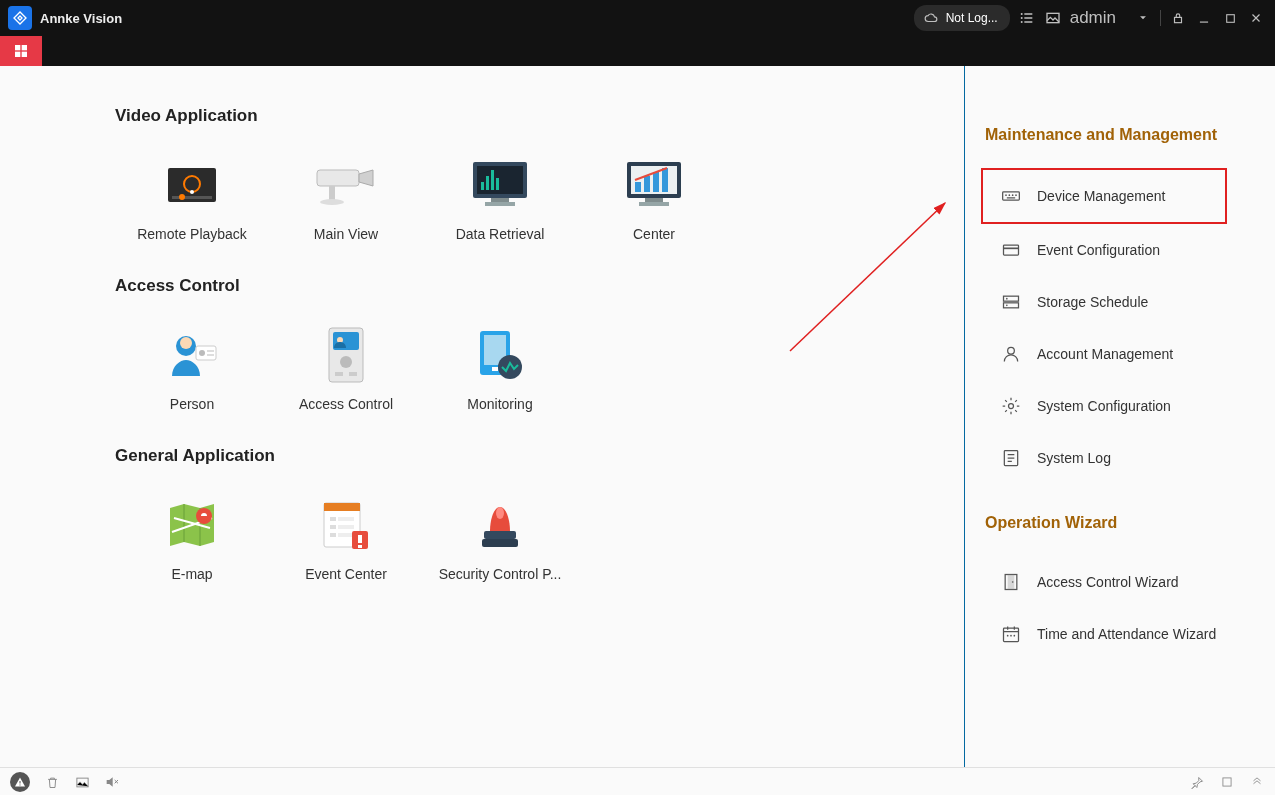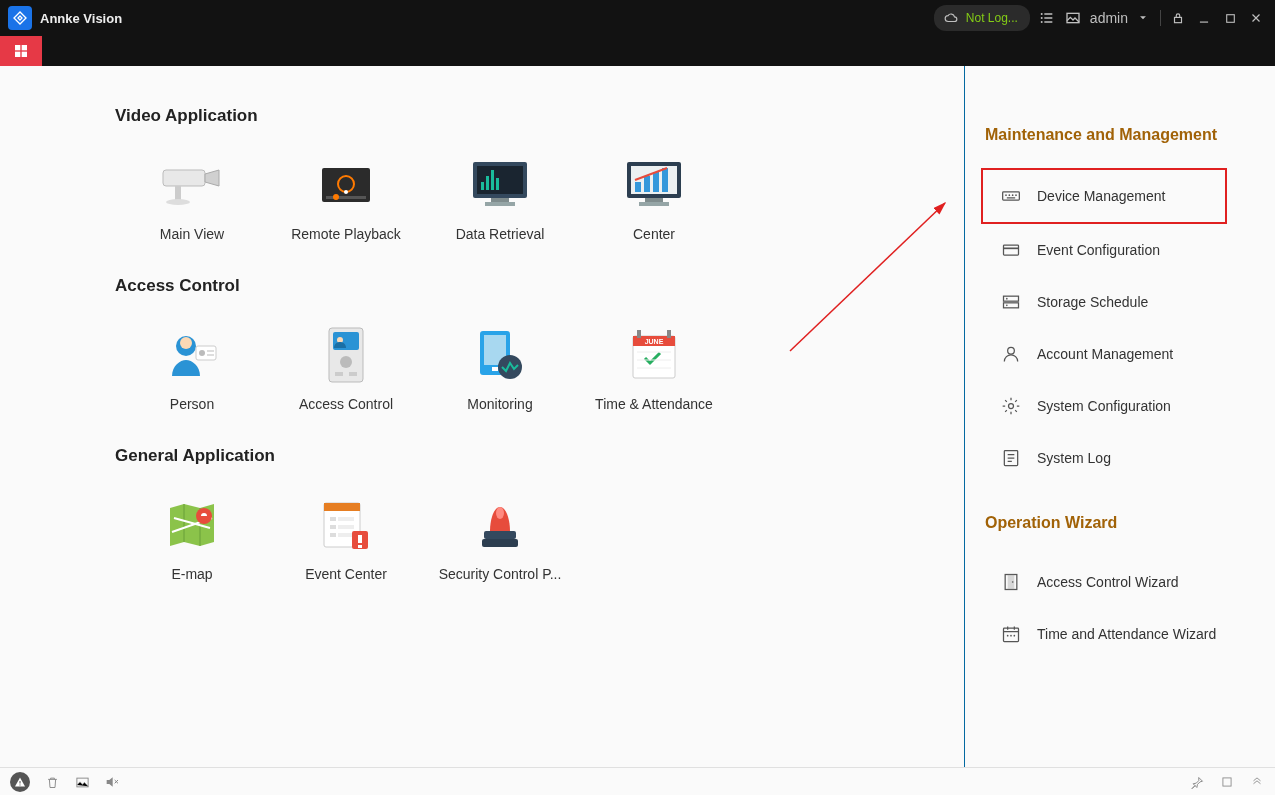--- a/index.html
+++ b/index.html
@@ -1,24 +1,24 @@
 <!DOCTYPE html>
 <html><head>
 <meta charset="utf-8">
 <style>
 html,body{margin:0;padding:0;width:1275px;height:795px;font-family:-apple-system,"Segoe UI",Arial,sans-serif;font-size:14px;color:#333;background:#fff;overflow:hidden}
 .titlebar{height:36px;background:#121212;display:flex;align-items:center;color:#d8d8d8;font-size:13px}
 .logo{width:24px;height:24px;margin:0 8px;background:#1a73e8;border-radius:4px;display:flex;align-items:center;justify-content:center}
 .logo svg{width:16px;height:16px}
 .apptitle{font-weight:600;color:#eee}
 .tb-right{margin-left:auto;display:flex;align-items:center;gap:8px;padding-right:10px}
-.login-pill{background:#2b2b2b;border-radius:12px;padding:4px 12px 4px 8px;display:flex;align-items:center;gap:6px;font-size:12px;color:#84cc16}
+.login-pill{background:#2b2b2b;border-radius:12px;padding:4px 12px 4px 8px;display:flex;align-items:center;gap:6px;font-size:12px;color:#ffffff}
 .tb-icon{display:inline-flex;align-items:center;justify-content:center;width:18px;height:18px;color:#bfbfbf}
 .tb-sep{width:1px;height:16px;background:#444}
-.user-dd{display:flex;align-items:center;gap:6px;color:#bfbfbf;font-size:14px}
+.user-dd{display:flex;align-items:center;gap:18px;color:#bfbfbf;font-size:17px}
 .tabstrip{height:30px;background:#121212;display:flex}
 .home-tab{width:42px;height:30px;background:#e63946;display:flex;align-items:center;justify-content:center}
 .home-tab svg{width:16px;height:16px}
 .workspace{position:relative;height:calc(795px - 36px - 30px - 28px);display:flex;background:#fafafa}
 .main{flex:1;border-right:1px solid #0369a1;padding:40px 17px 0 115px;overflow:auto}
 .section-title{font-size:17px;font-weight:600;color:#222;margin-bottom:26px}
 .grid{display:flex;gap:0;margin-bottom:34px}
 .tile{width:154px;text-align:center;cursor:pointer}
 .tile-icon{height:66px;display:flex;align-items:center;justify-content:center}
 .tile-label{margin-top:8px;font-size:14px;color:#333}
@@ -111,40 +111,40 @@
 </div>
 
 <div class="workspace">
 
   <div class="main">
 
     <div class="section-title">Video Application</div>
     <div class="grid">
       <div class="tile">
         <div class="tile-icon">
-          <svg width="70" height="50" viewBox="0 0 70 50">
-              <rect x="6" y="10" width="42" height="16" rx="3" fill="#e8e8e8" stroke="#bbb"></rect>
-              <path d="M48 14l14-4v16l-14-4z" fill="#d0d0d0" stroke="#aaa"></path>
-              <rect x="18" y="26" width="6" height="14" fill="#ccc"></rect>
-              <ellipse cx="21" cy="42" rx="12" ry="3" fill="#ddd"></ellipse>
-            </svg>
-        </div>
-        <div class="tile-label">Main View</div>
-      </div>
-      <div class="tile">
-        <div class="tile-icon">
           <svg width="60" height="46" viewBox="0 0 60 46">
               <rect x="6" y="6" width="48" height="34" rx="2" fill="#2b2b2b"></rect>
               <circle cx="30" cy="22" r="8" fill="none" stroke="#ff7a00" stroke-width="2"></circle>
               <circle cx="30" cy="30" r="2" fill="#fff"></circle>
               <rect x="10" y="34" width="40" height="3" fill="#555"></rect>
               <circle cx="20" cy="35" r="3" fill="#ff7a00"></circle>
             </svg>
         </div>
         <div class="tile-label">Remote Playback</div>
+      </div>
+      <div class="tile">
+        <div class="tile-icon">
+          <svg width="70" height="50" viewBox="0 0 70 50">
+              <rect x="6" y="10" width="42" height="16" rx="3" fill="#e8e8e8" stroke="#bbb"></rect>
+              <path d="M48 14l14-4v16l-14-4z" fill="#d0d0d0" stroke="#aaa"></path>
+              <rect x="18" y="26" width="6" height="14" fill="#ccc"></rect>
+              <ellipse cx="21" cy="42" rx="12" ry="3" fill="#ddd"></ellipse>
+            </svg>
+        </div>
+        <div class="tile-label">Main View</div>
       </div>
       <div class="tile">
         <div class="tile-icon">
           <svg width="66" height="54" viewBox="0 0 66 54">
               <rect x="6" y="4" width="54" height="36" rx="2" fill="#34495e"></rect>
               <rect x="10" y="8" width="46" height="28" fill="#1a2530"></rect>
               <rect x="14" y="24" width="3" height="8" fill="#1abc9c"></rect>
               <rect x="19" y="18" width="3" height="14" fill="#1abc9c"></rect>
               <rect x="24" y="12" width="3" height="20" fill="#1abc9c"></rect>
               <rect x="29" y="20" width="3" height="12" fill="#1abc9c"></rect>
@@ -206,36 +206,20 @@
         <div class="tile-icon">
           <svg width="56" height="56" viewBox="0 0 56 56">
               <rect x="8" y="4" width="30" height="44" rx="3" fill="#29a3e8"></rect>
               <rect x="12" y="8" width="22" height="30" fill="#a8d8f0"></rect>
               <rect x="20" y="40" width="6" height="4" fill="#fff"></rect>
               <circle cx="38" cy="40" r="12" fill="#34495e"></circle>
               <path d="M30 40l4 4 4-8 4 6 4-4" stroke="#1abc9c" stroke-width="2" fill="none"></path>
             </svg>
         </div>
         <div class="tile-label">Monitoring</div>
-      </div>
-      <div class="tile">
-        <div class="tile-icon">
-          <svg width="50" height="54" viewBox="0 0 50 54">
-              <rect x="4" y="8" width="42" height="42" rx="2" fill="#fff" stroke="#ccc"></rect>
-              <rect x="4" y="8" width="42" height="10" fill="#e74c3c"></rect>
-              <text x="25" y="16" text-anchor="middle" fill="#fff" font-size="7" font-weight="bold">JUNE</text>
-              <rect x="8" y="2" width="4" height="8" fill="#888"></rect>
-              <rect x="38" y="2" width="4" height="8" fill="#888"></rect>
-              <path d="M16 30l5 5 10-10" stroke="#27ae60" stroke-width="3" fill="none"></path>
-              <line x1="8" y1="24" x2="42" y2="24" stroke="#eee"></line>
-              <line x1="8" y1="32" x2="42" y2="32" stroke="#eee"></line>
-              <line x1="8" y1="40" x2="42" y2="40" stroke="#eee"></line>
-            </svg>
-        </div>
-        <div class="tile-label">Time &amp; Attendance</div>
       </div>
     </div>
 
     <div class="section-title">General Application</div>
     <div class="grid">
       <div class="tile">
         <div class="tile-icon">
           <svg width="56" height="54" viewBox="0 0 56 54">
               <path d="M6 10l14-4 16 4 14-4v38l-14 4-16-4-14 4z" fill="#8bc34a"></path>
               <path d="M20 6v38M36 10v38" stroke="#689f38" stroke-width="1"></path>

